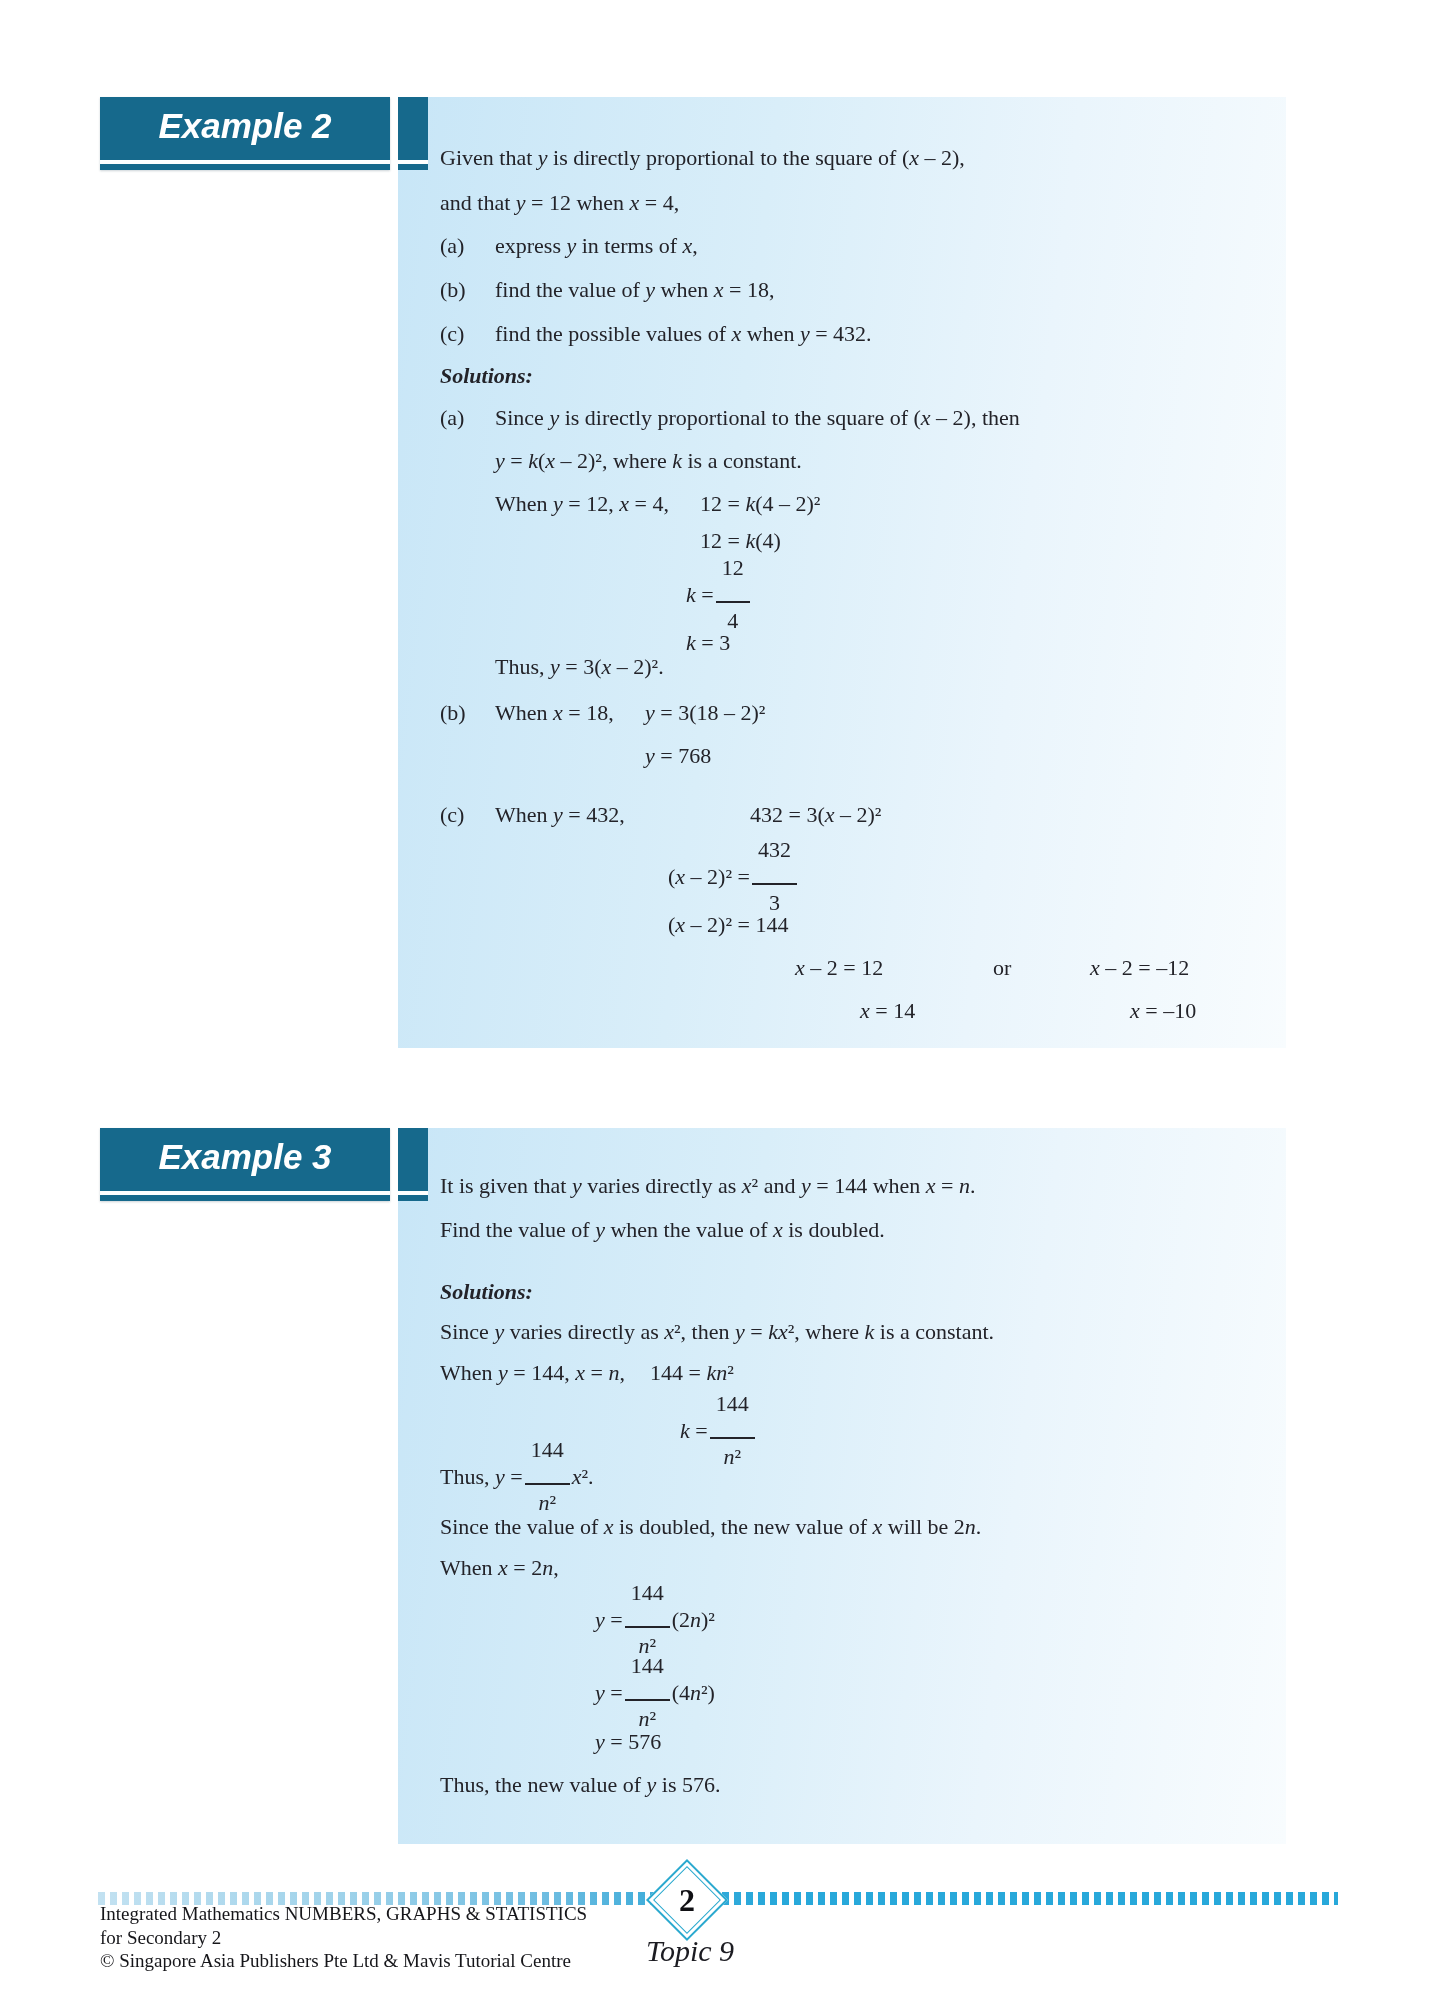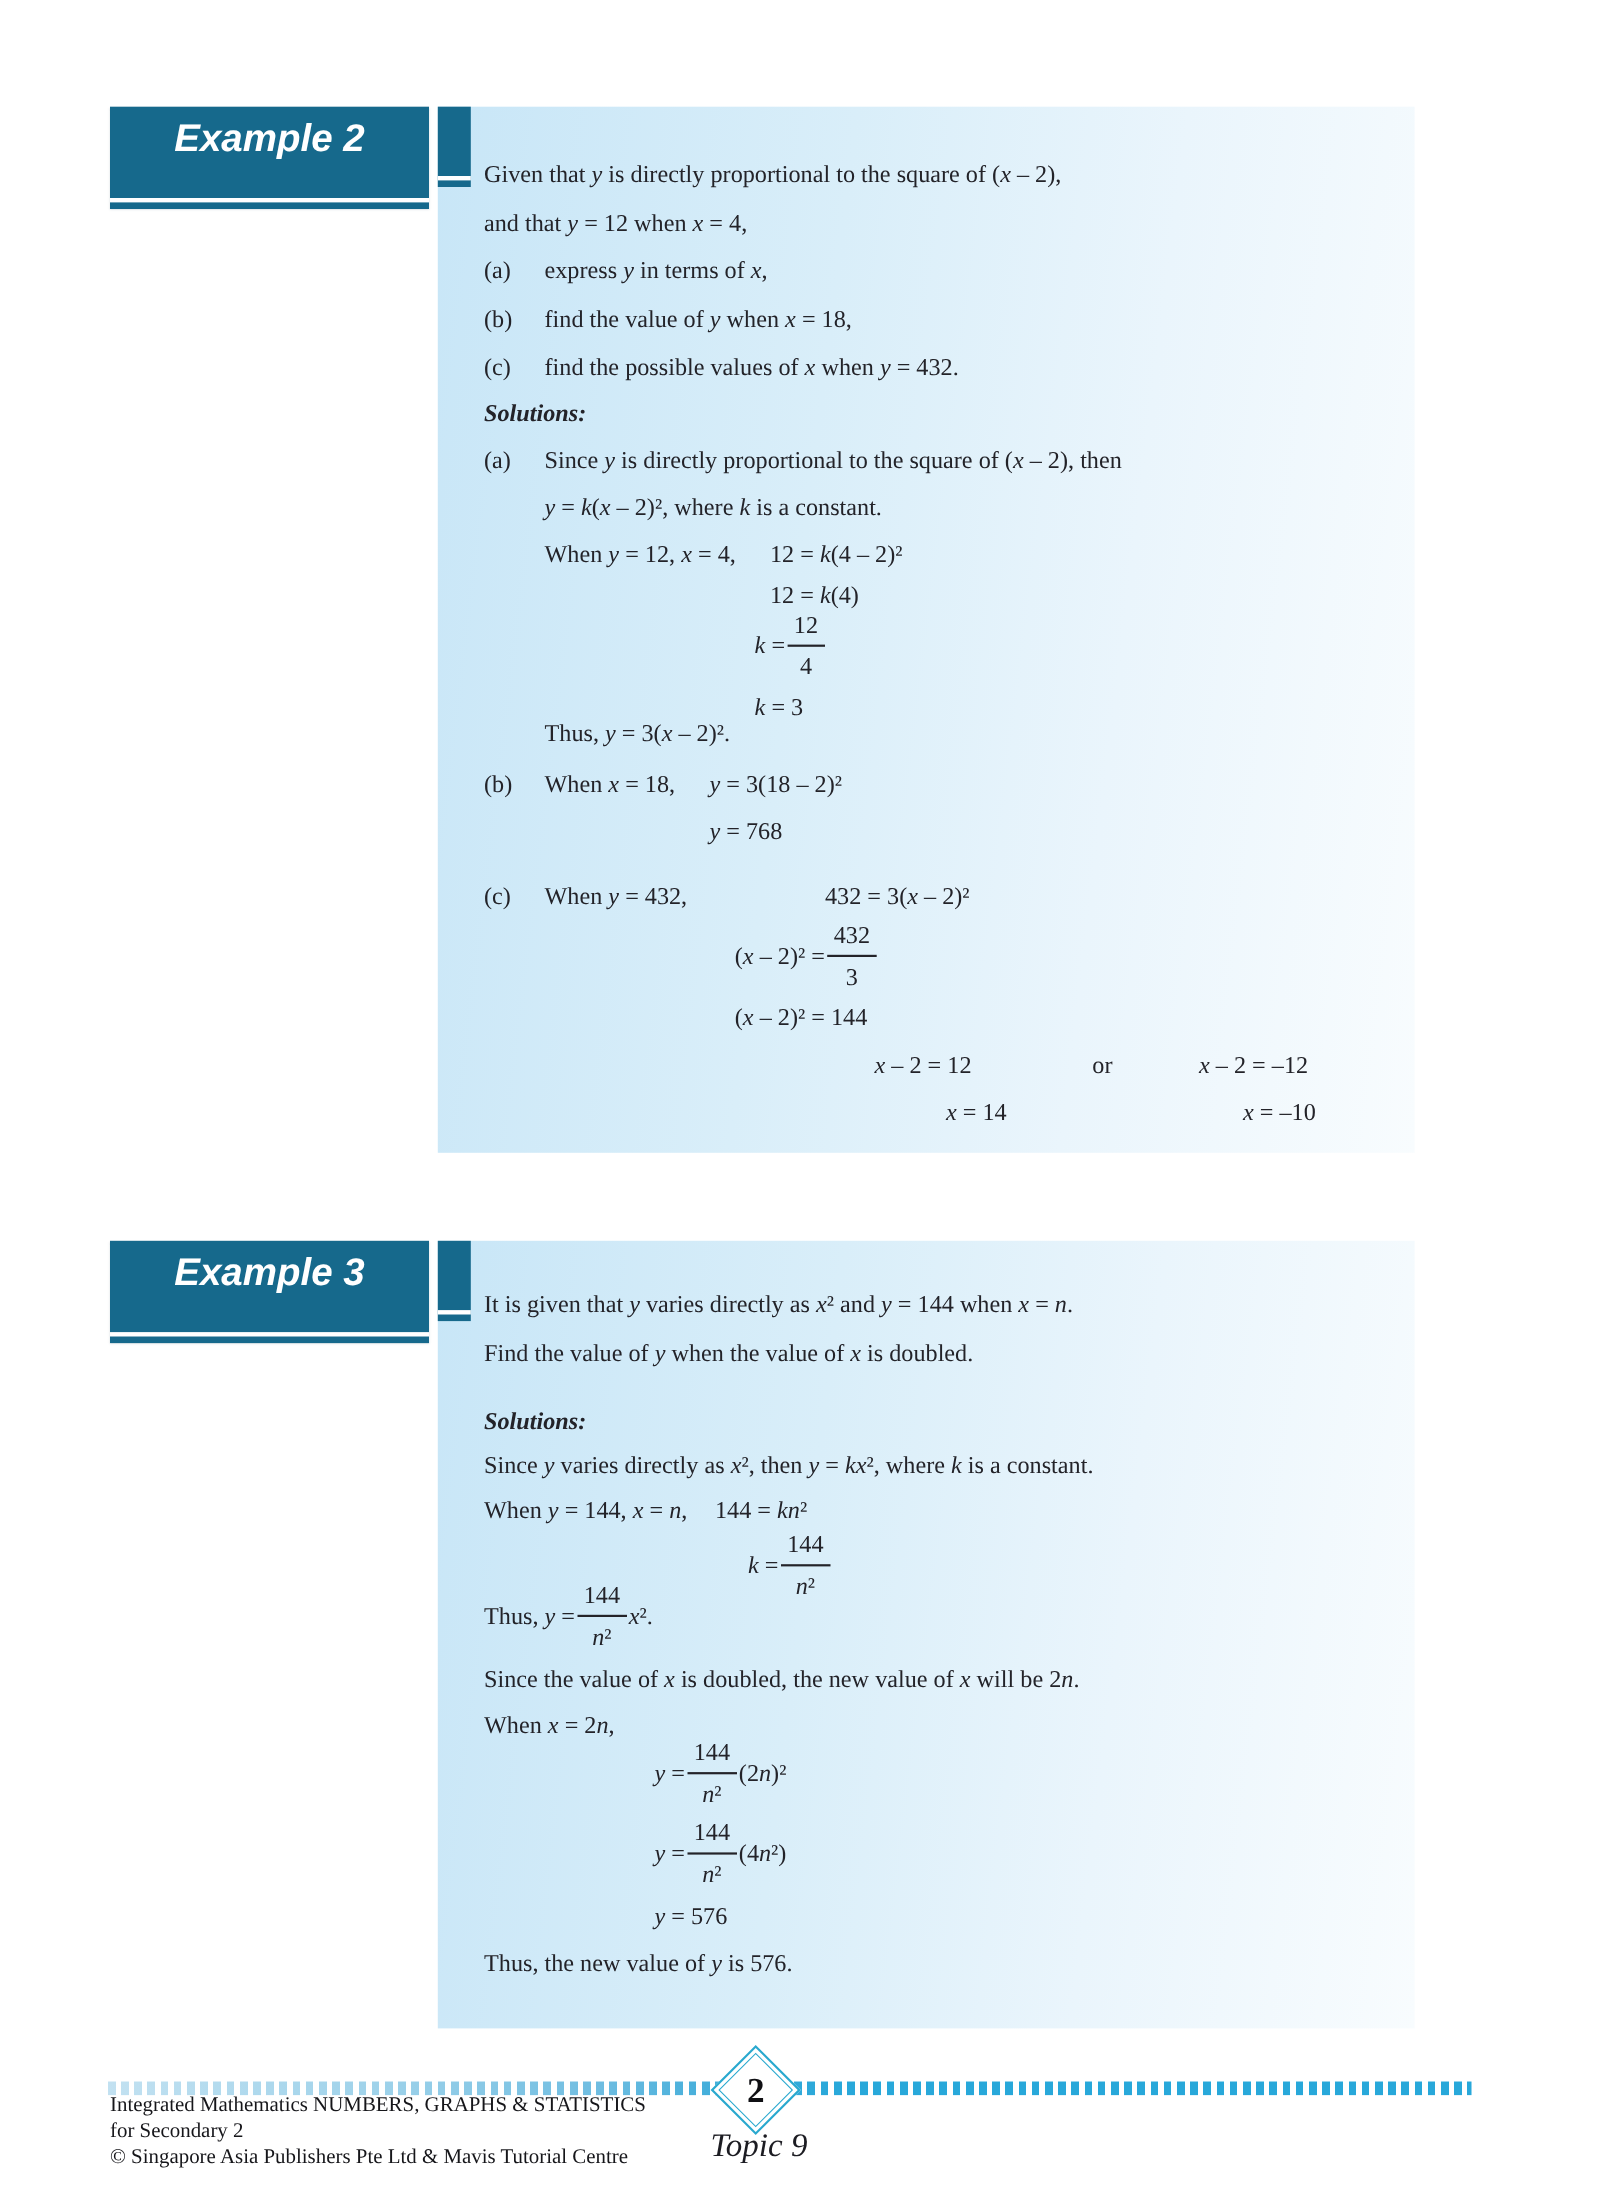--- a/index.html
+++ b/index.html
@@ -1,38 +1,38 @@
 <!DOCTYPE html>
 <html><head>
 <meta charset="utf-8">
 <style>
   html,body { margin:0; padding:0; background:#ffffff; }
   body { width:1455px; height:2006px; overflow:hidden; }
   .page { position:relative; width:1455px; height:2006px; font-family:"Liberation Serif", serif; color:#232329; }
 
   
-  .ex-head { position:absolute; left:100px; width:290px; height:93px; background:#16698c;
+  .ex-head { position:absolute; left:100px; width:290px; height:73px; background:#16698c;
              box-shadow:0 1px 2px rgba(110,130,140,.35); z-index:3; }
   .ex-title { display:block; text-align:center; font-family:"Liberation Sans", sans-serif;
               font-style:italic; font-weight:bold; font-size:35px; line-height:58px; color:#ffffff; }
   .head-rule { position:absolute; left:0; right:0; bottom:6px; height:4px; background:#ffffff; }
   .ex-tab { position:absolute; left:398px; width:30px; height:73px; background:#16698c; z-index:3; }
 
   
   .panel { position:absolute; left:398px; width:888px;
            background:linear-gradient(97deg,#c8e6f7 0%,#d9eef9 38%,#eaf5fc 68%,#f8fcfe 100%); }
 
   .line { position:absolute; white-space:nowrap; font-size:22px; line-height:36px; color:#232329; }
   .lab  { display:inline-block; width:55px; }
   .sol  { font-weight:bold; font-style:italic; }
 
   
   .frow { display:flex; align-items:center; }
   .fr   { display:inline-flex; flex-direction:column; align-items:center; margin:0 2px; }
-  .fr .num { display:block; padding:0 6px 2px; border-bottom:2px solid #232329; line-height:32px; text-align:center; }
+  .fr .num { display:block; padding:0 6px 17px; border-bottom:2px solid #232329; line-height:32px; text-align:center; }
   .fr .den { display:block; padding:2px 6px 0; line-height:32px; text-align:center; }
 
   
   .dashes { position:absolute; left:98px; top:1892px; width:1240px; height:13px; z-index:1;
     background:linear-gradient(90deg,#c2e1f1 0%,#9ed2ea 20%,#6fbde1 36%,#3aabd9 46%,#28a8da 54%,#28a8da 100%);
     -webkit-mask:repeating-linear-gradient(90deg,#000 0 7px,transparent 7px 12px);
     mask:repeating-linear-gradient(90deg,#000 0 7px,transparent 7px 12px); }
   .diamond { position:absolute; left:658px; top:1871px; width:54px; height:54px; background:#ffffff;
              border:2px solid #2aa9cf; transform:rotate(45deg); z-index:2; }
   .diamond-inner { position:absolute; top:3px; left:3px; right:3px; bottom:3px; border:1px solid #2aa9cf; }

